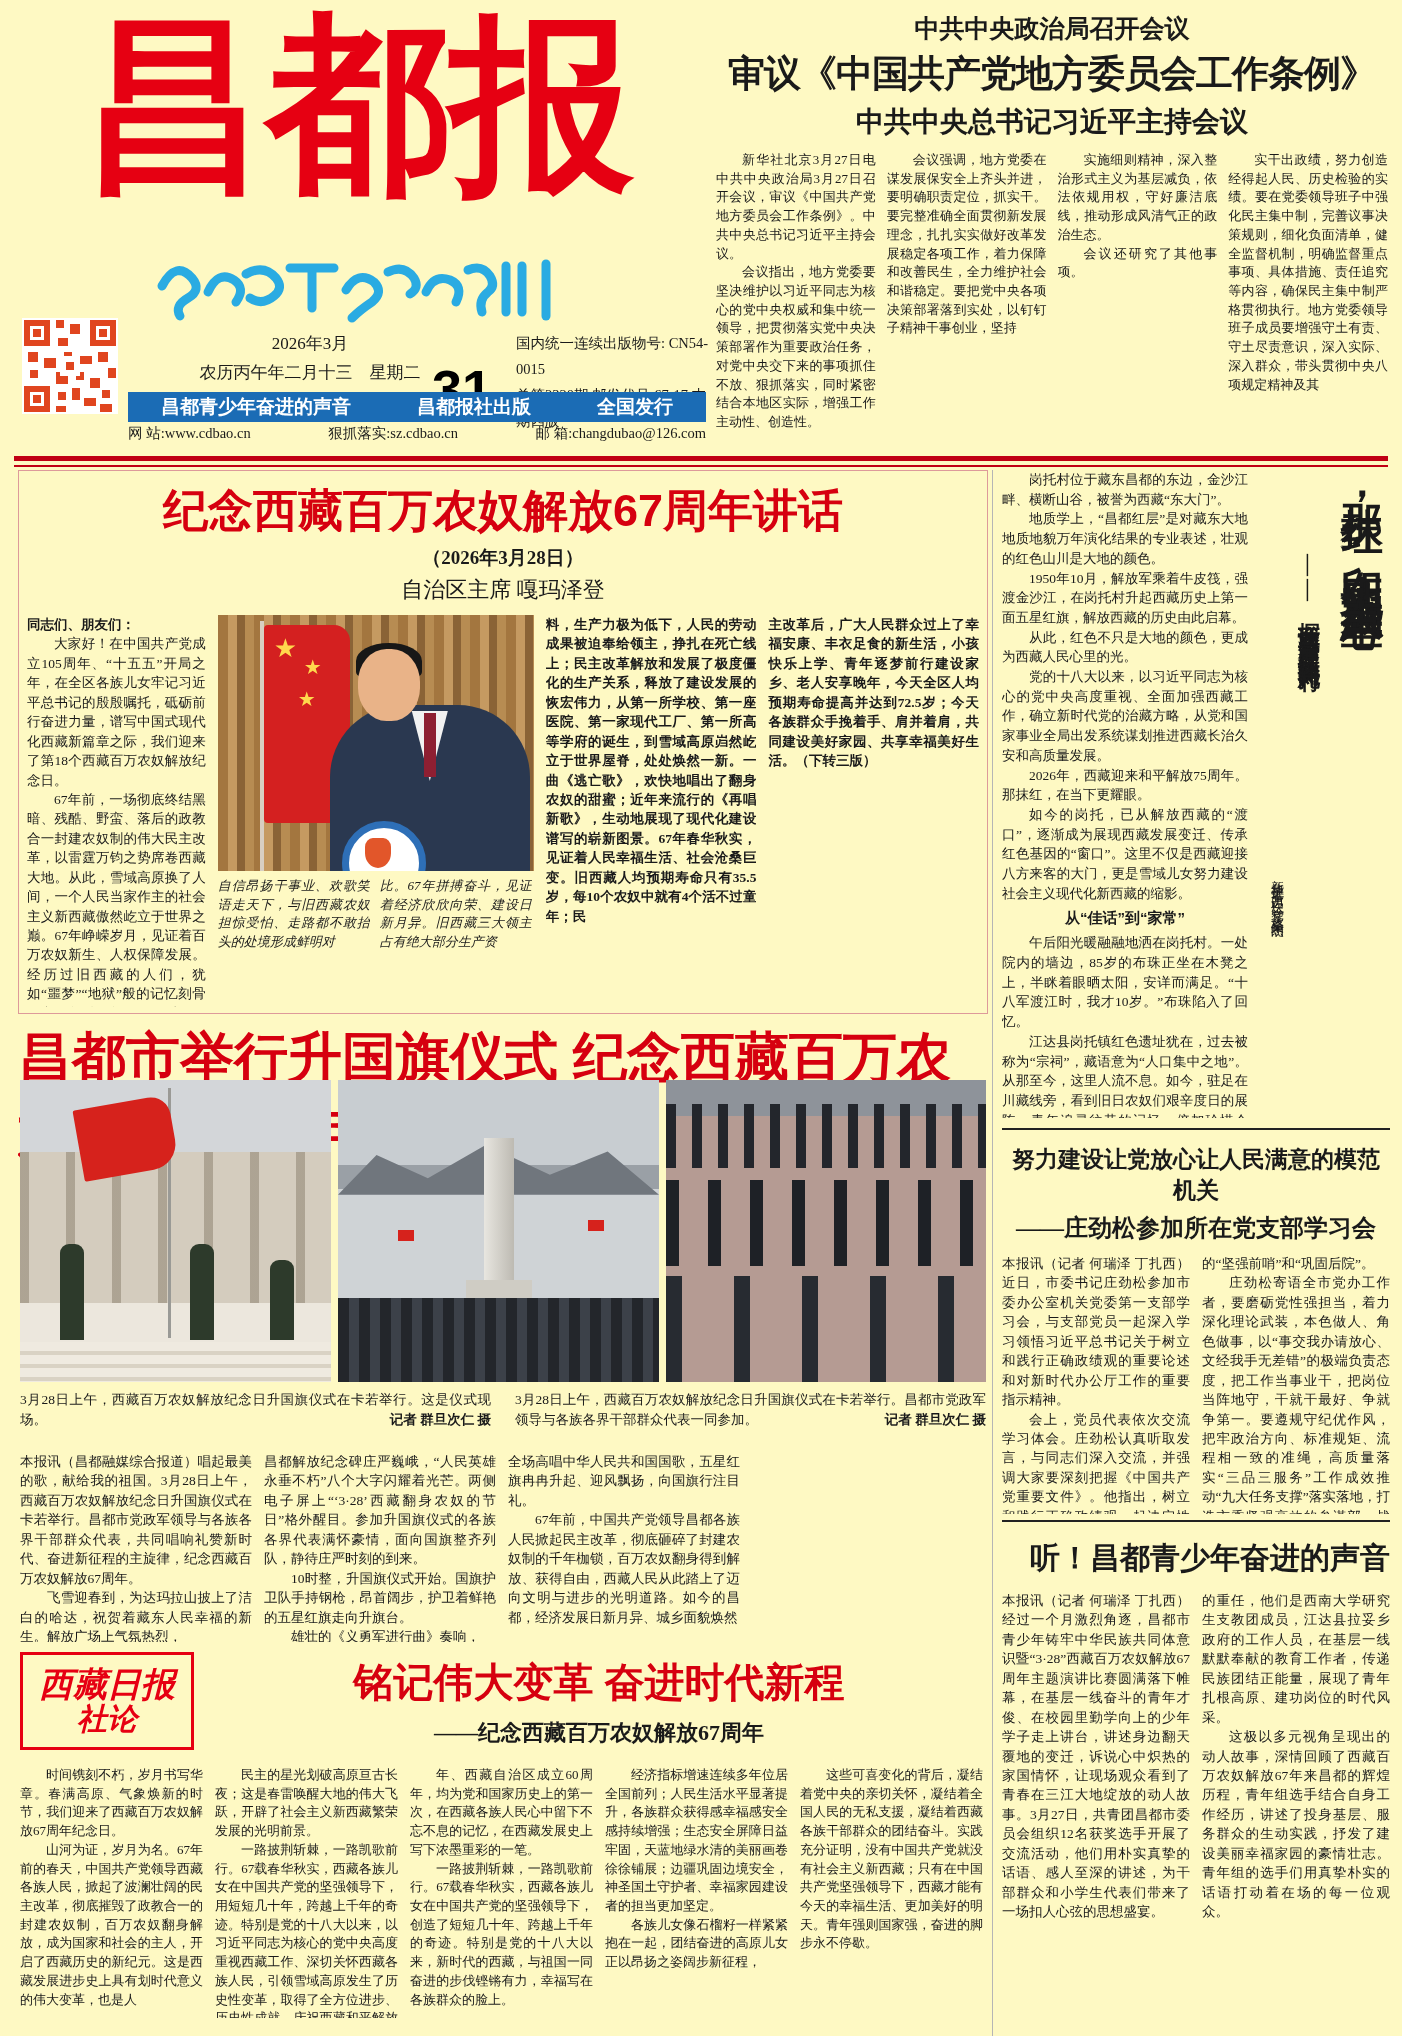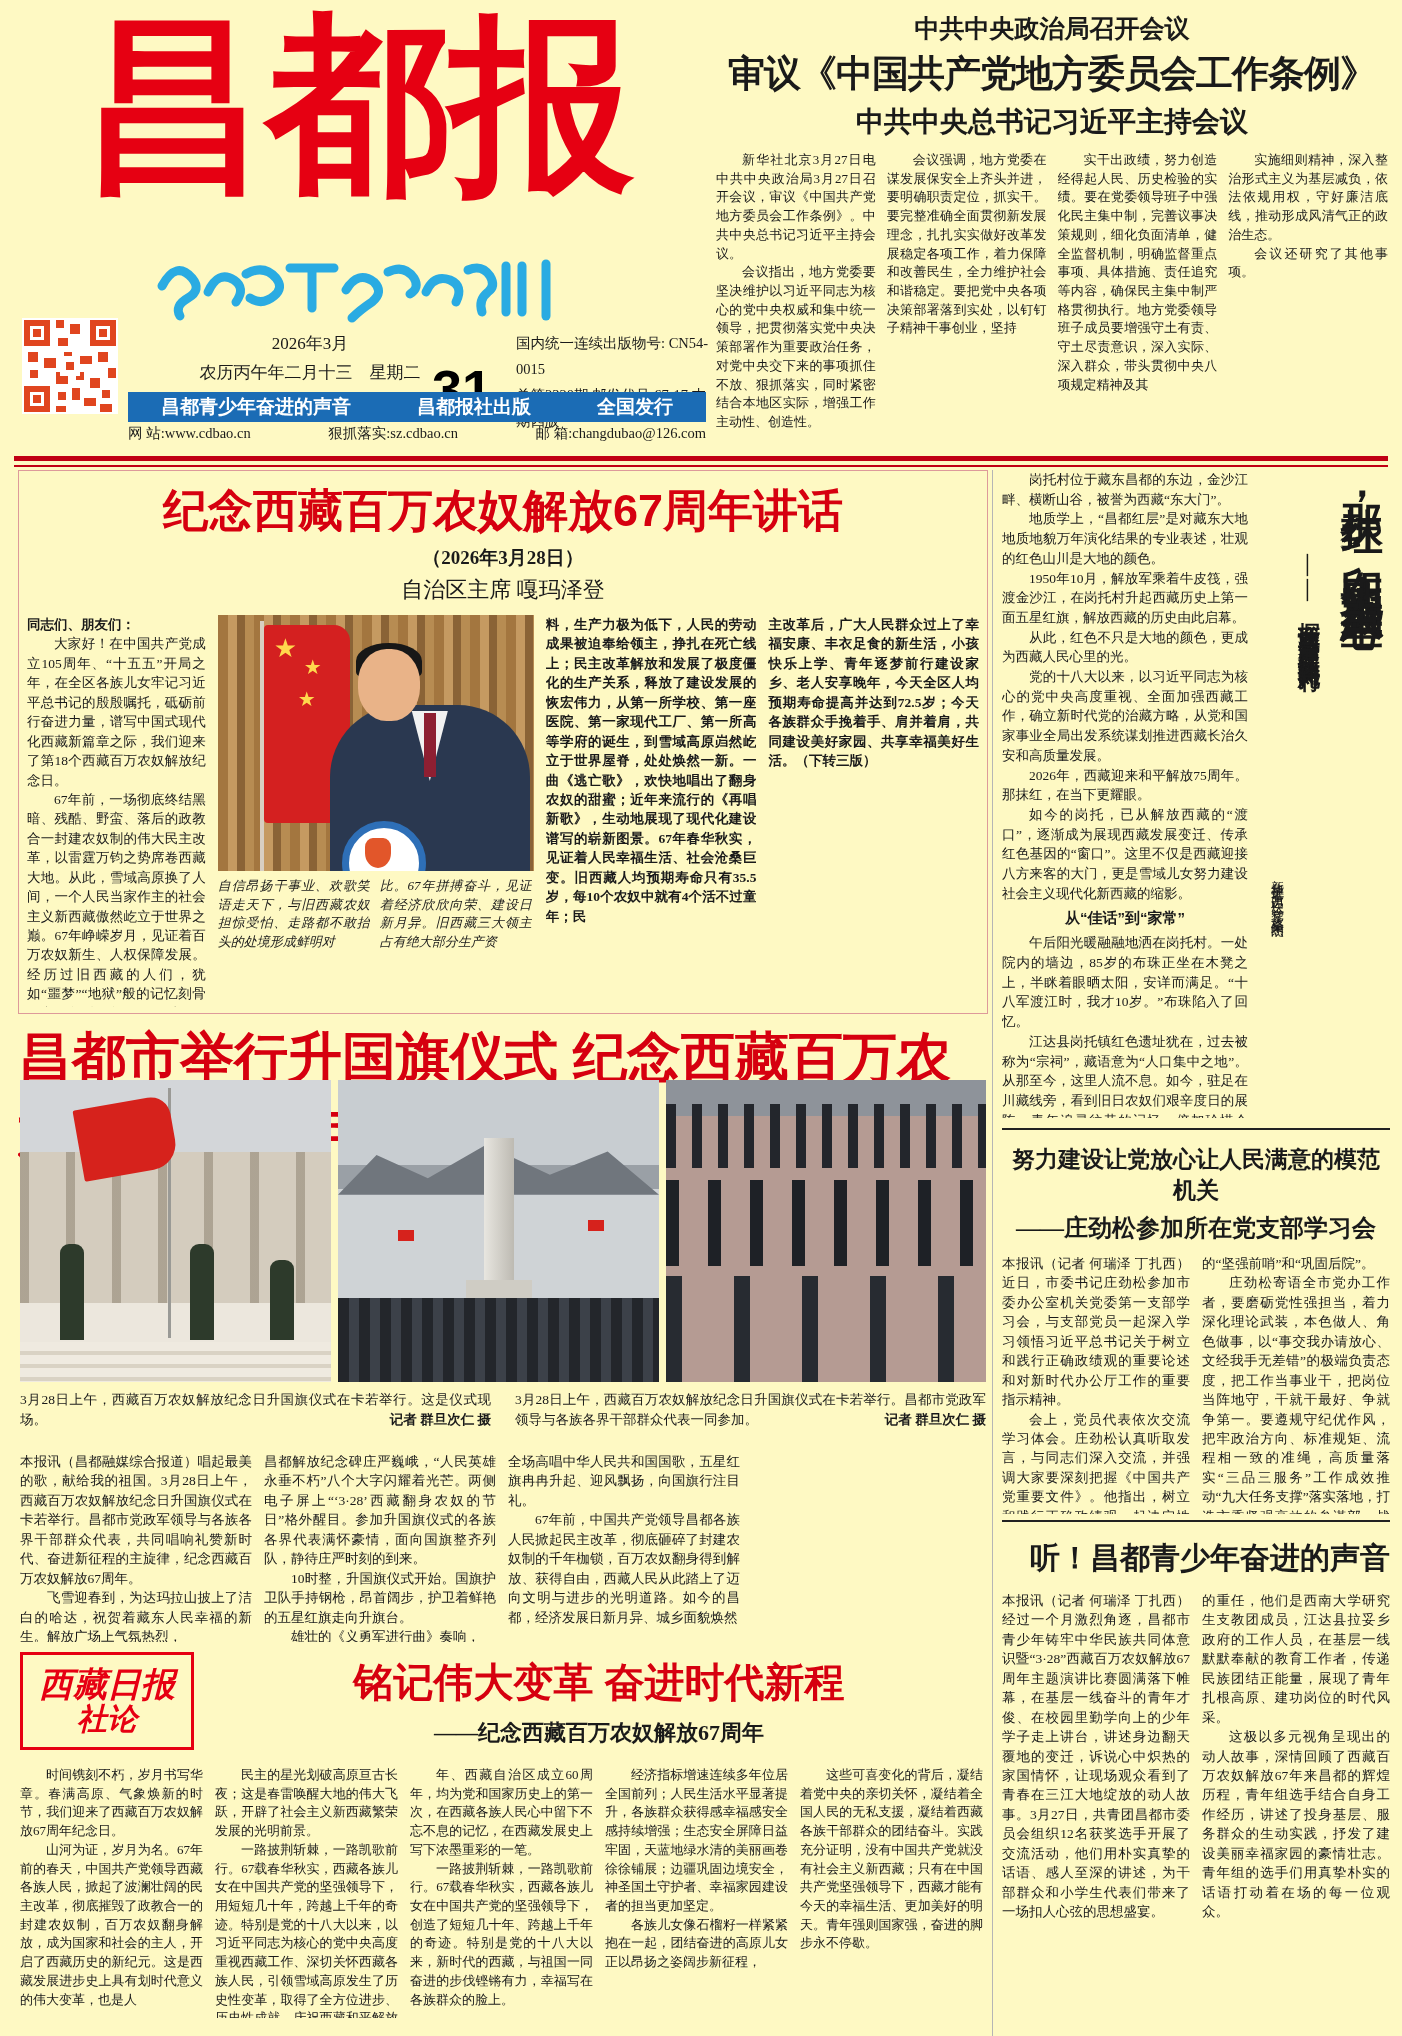--- a/index.html
+++ b/index.html
@@ -228,25 +228,25 @@
     <div class="pb-sub">中共中央总书记习近平主持会议</div>
     <div class="pb-cols">
       <div class="col">
           <p class="para">新华社北京3月27日电 中共中央政治局3月27日召开会议，审议《中国共产党地方委员会工作条例》。中共中央总书记习近平主持会议。</p>
           <p class="para">会议指出，地方党委要坚决维护以习近平同志为核心的党中央权威和集中统一领导，把贯彻落实党中央决策部署作为重要政治任务，对党中央交下来的事项抓住不放、狠抓落实，同时紧密结合本地区实际，增强工作主动性、创造性。</p>
         </div>
       <div class="col">
           <p class="para">会议强调，地方党委在谋发展保安全上齐头并进，要明确职责定位，抓实干。要完整准确全面贯彻新发展理念，扎扎实实做好改革发展稳定各项工作，着力保障和改善民生，全力维护社会和谐稳定。要把党中央各项决策部署落到实处，以钉钉子精神干事创业，坚持</p>
         </div>
       <div class="col">
-          <p class="para">实干出政绩，努力创造经得起人民、历史检验的实绩。要在党委领导班子中强化民主集中制，完善议事决策规则，细化负面清单，健全监督机制，明确监督重点事项、具体措施、责任追究等内容，确保民主集中制严格贯彻执行。地方党委领导班子成员要增强守土有责、守土尽责意识，深入实际、深入群众，带头贯彻中央八项规定精神及其</p>
-        </div>
-      <div class="col">
           <p class="para">实施细则精神，深入整治形式主义为基层减负，依法依规用权，守好廉洁底线，推动形成风清气正的政治生态。</p>
           <p class="para">会议还研究了其他事项。</p>
+        </div>
+      <div class="col">
+          <p class="para">实干出政绩，努力创造经得起人民、历史检验的实绩。要在党委领导班子中强化民主集中制，完善议事决策规则，细化负面清单，健全监督机制，明确监督重点事项、具体措施、责任追究等内容，确保民主集中制严格贯彻执行。地方党委领导班子成员要增强守土有责、守土尽责意识，深入实际、深入群众，带头贯彻中央八项规定精神及其</p>
         </div>
     </div>
   </div>
 
   <div class="sec speech">
     <div class="sp-head">纪念西藏百万农奴解放67周年讲话</div>
     <div class="sp-date">（2026年3月28日）</div>
     <div class="sp-author">自治区主席 嘎玛泽登</div>
     <div class="sp-body">
       <div class="col sp-c1">

